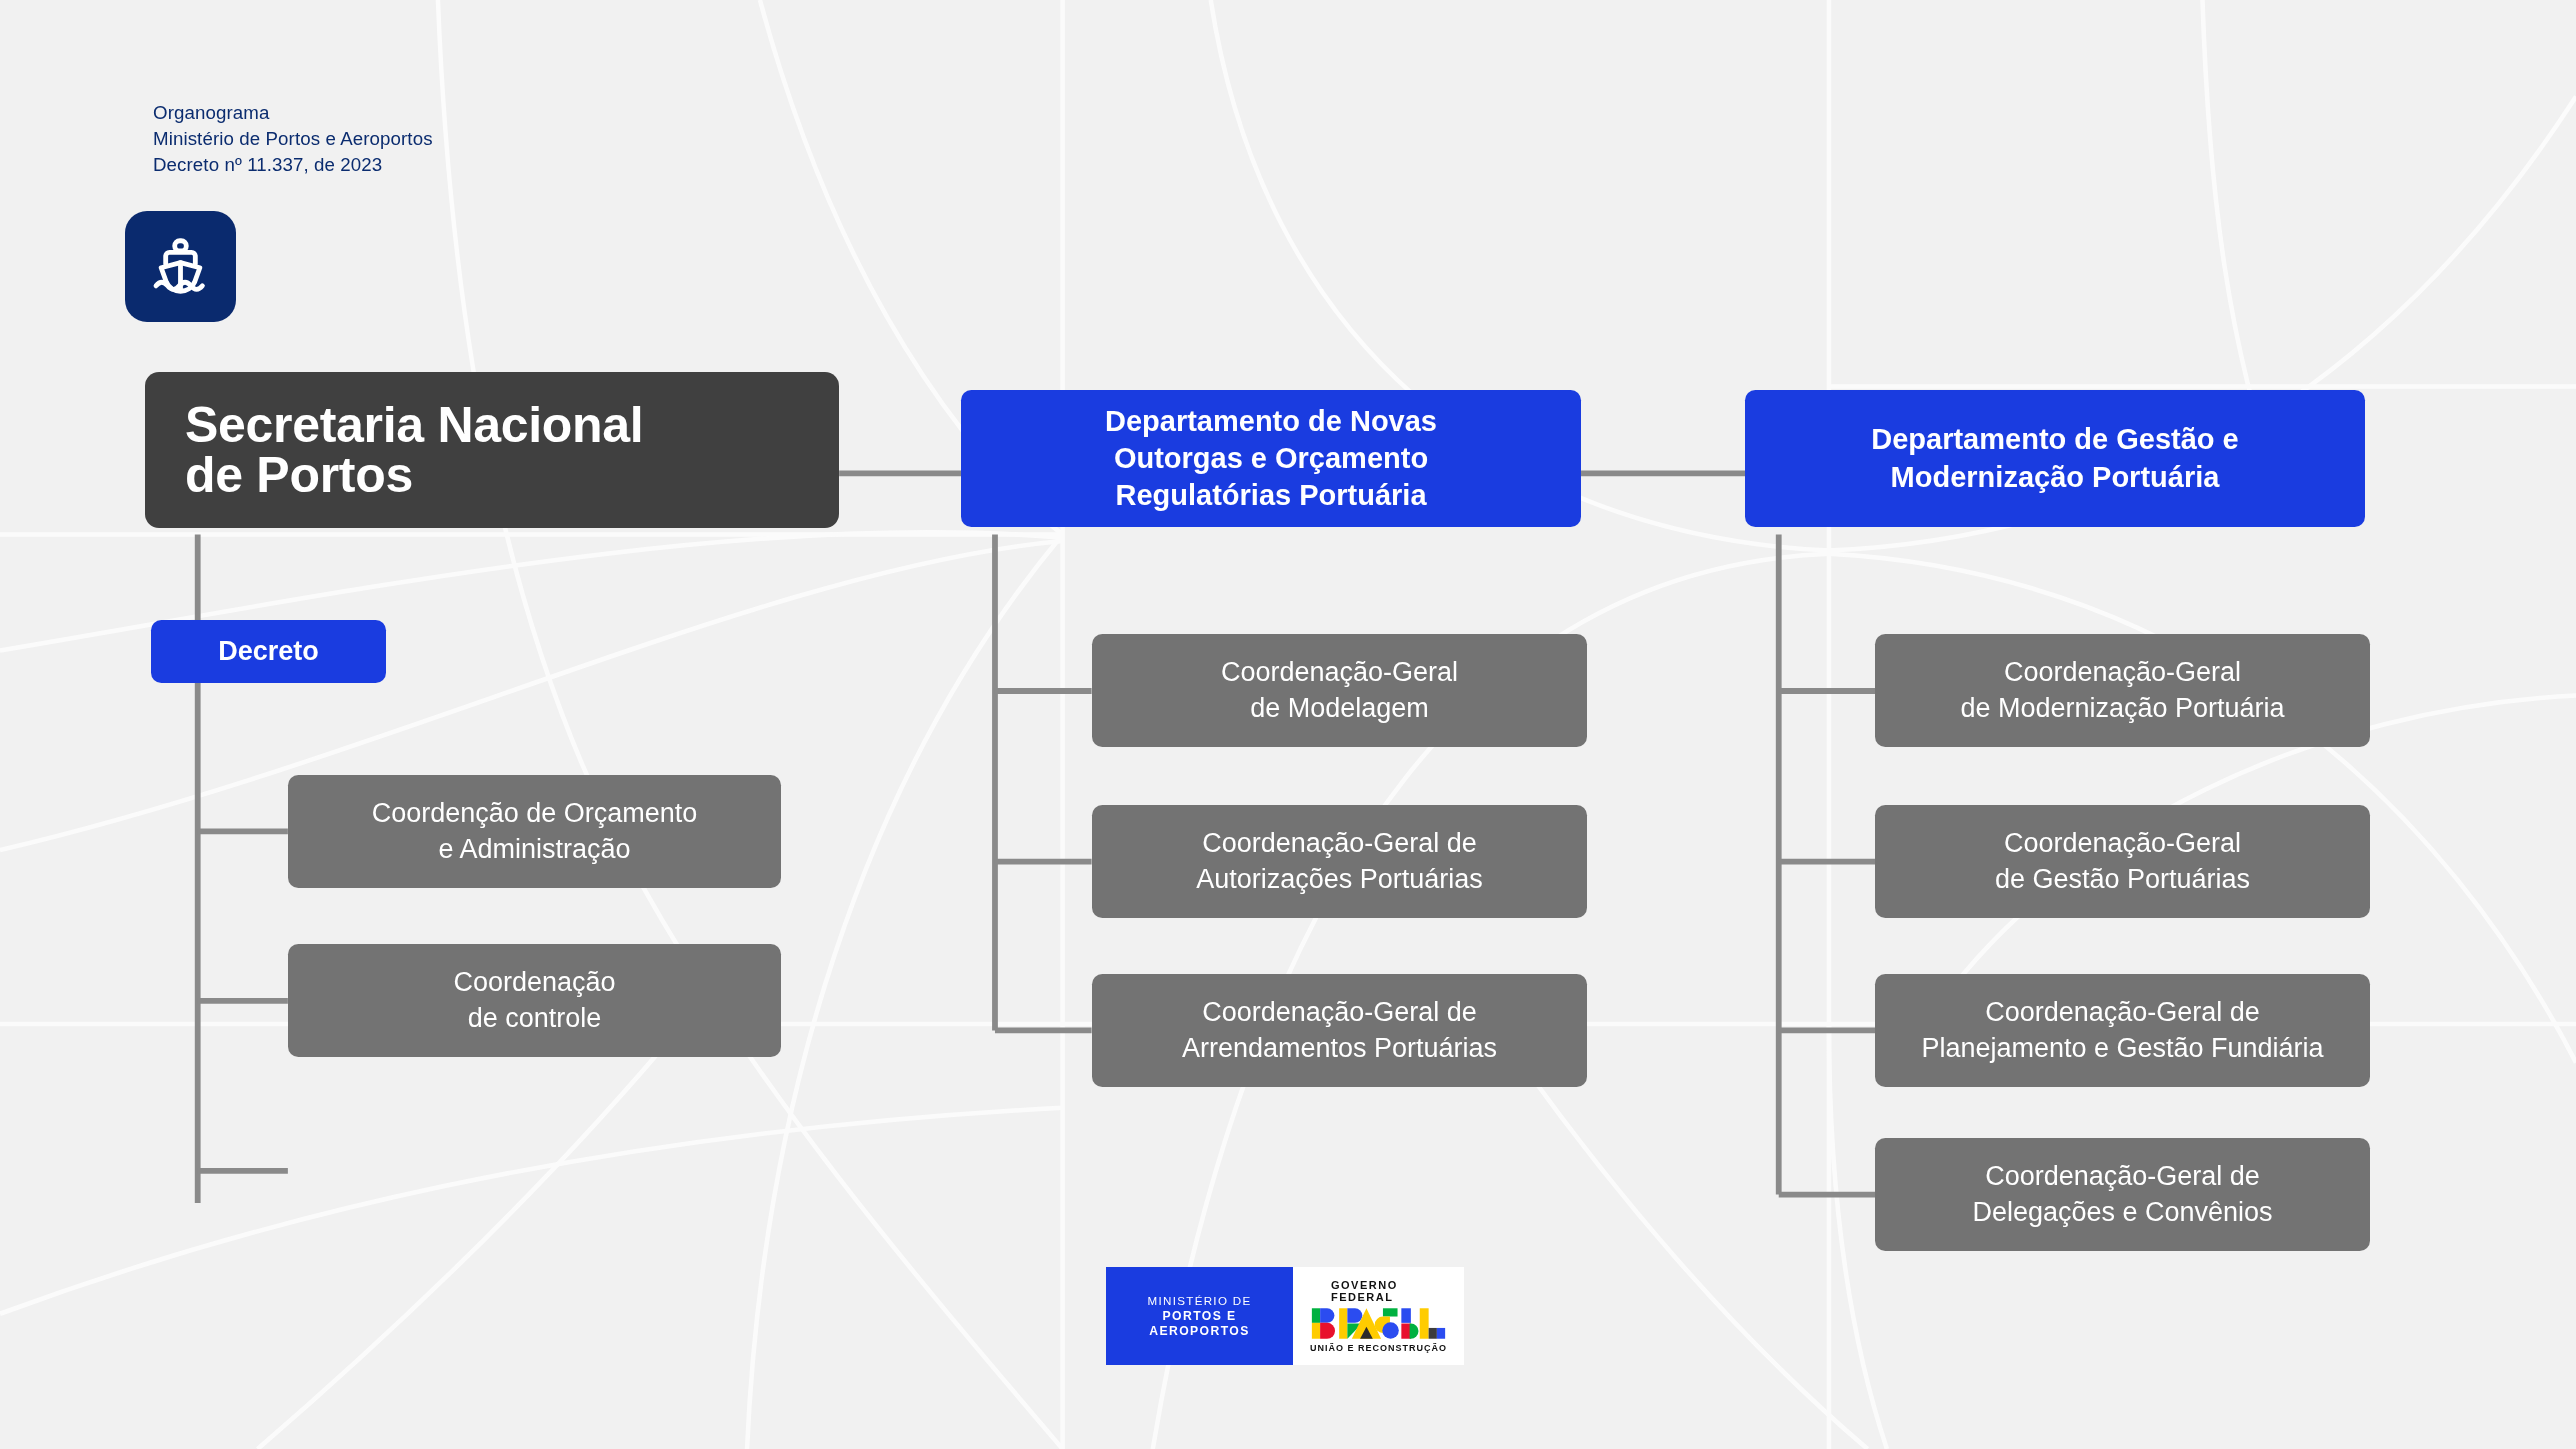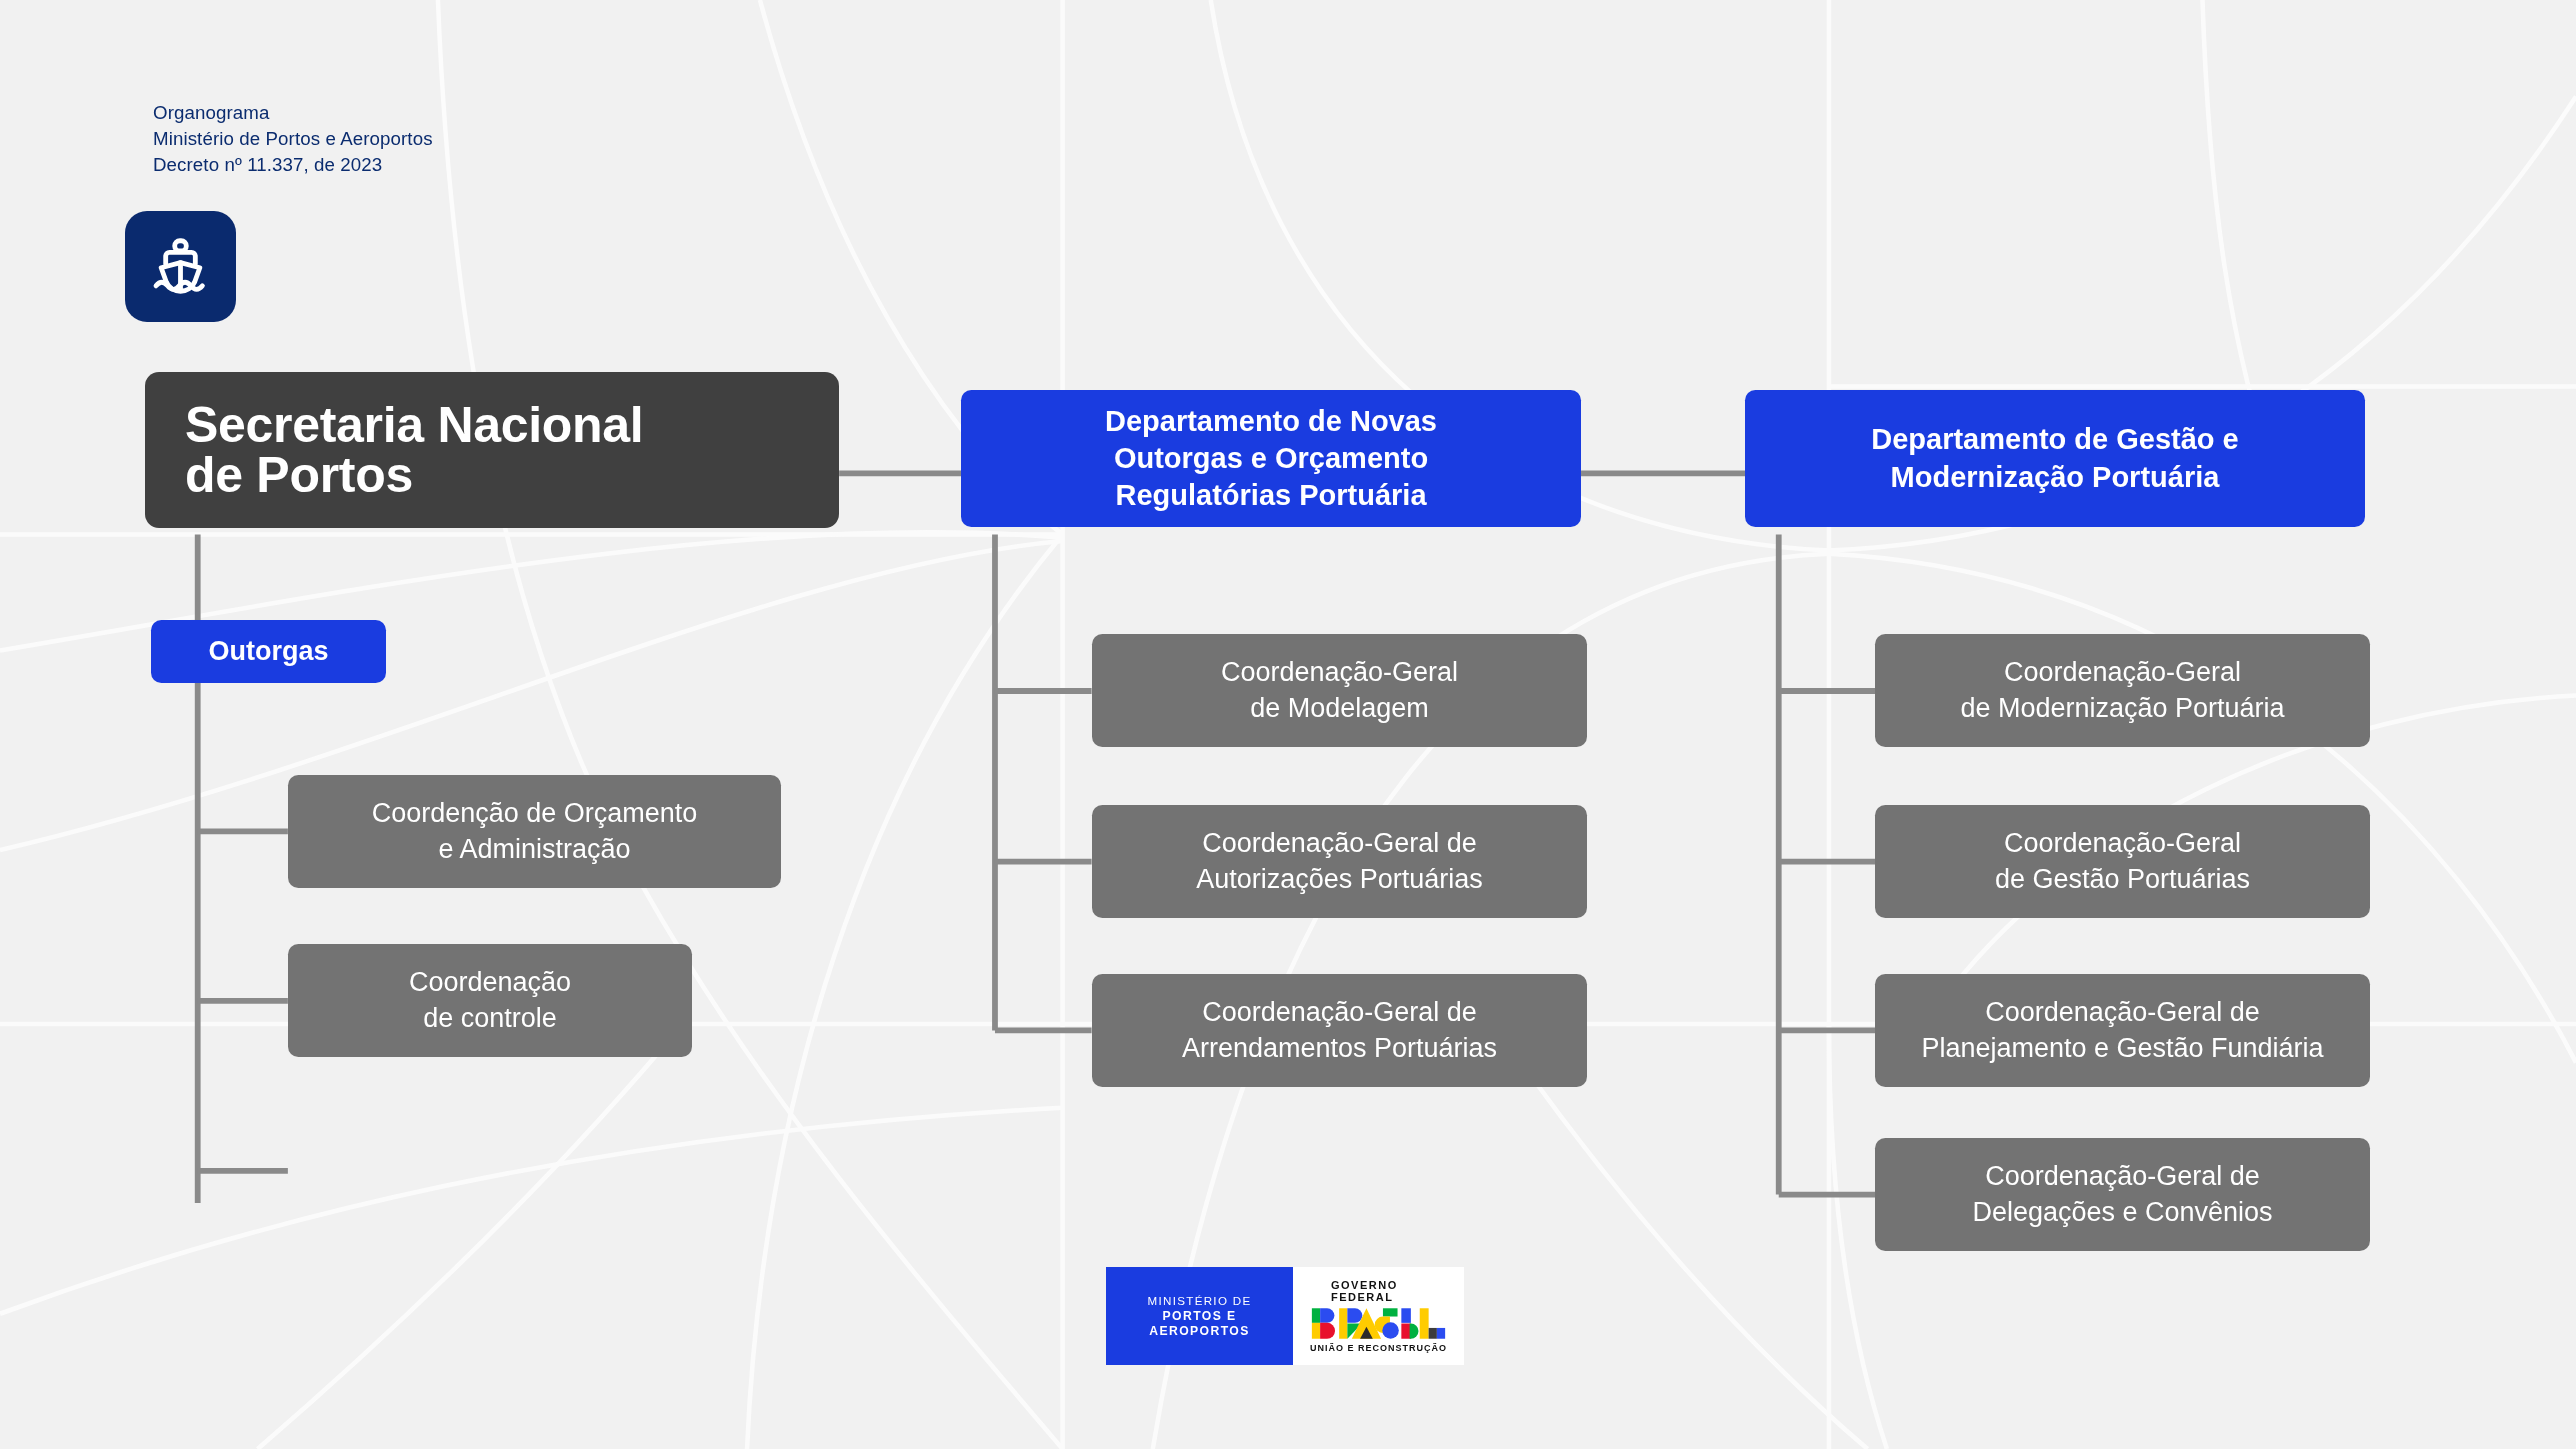--- a/index.html
+++ b/index.html
@@ -184,28 +184,28 @@
       <path d="M2762 1855 L2912 1855"></path>
     </g>
   </svg>
 
   <div class="node node-root" style="left:145px; top:372px; width:694px; height:156px;">
     <span class="txt">Secretaria Nacional
 de Portos</span>
   </div>
 
   <div class="node node-pill" style="left:151px; top:620px; width:235px; height:63px;">
-    <span class="txt">Outorgas</span>
+    <span class="txt">Decreto</span>
   </div>
 
   <div class="node node-leaf" style="left:288px; top:775px; width:493px; height:113px;">
     <span class="txt">Coordenção de Orçamento
 e Administração</span>
   </div>
-  <div class="node node-leaf" style="left:288px; top:944px; width:404px; height:113px;">
+  <div class="node node-leaf" style="left:288px; top:944px; width:493px; height:113px;">
     <span class="txt">Coordenação
 de controle</span>
   </div>
 
   <div class="node node-dept" style="left:961px; top:390px; width:620px; height:137px;">
     <span class="txt">Departamento de Novas
 Outorgas e Orçamento
 Regulatórias Portuária</span>
   </div>
 

